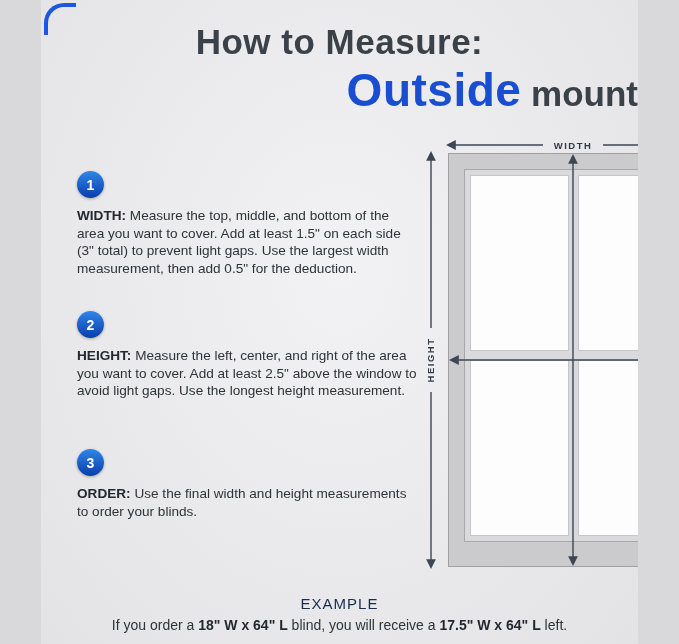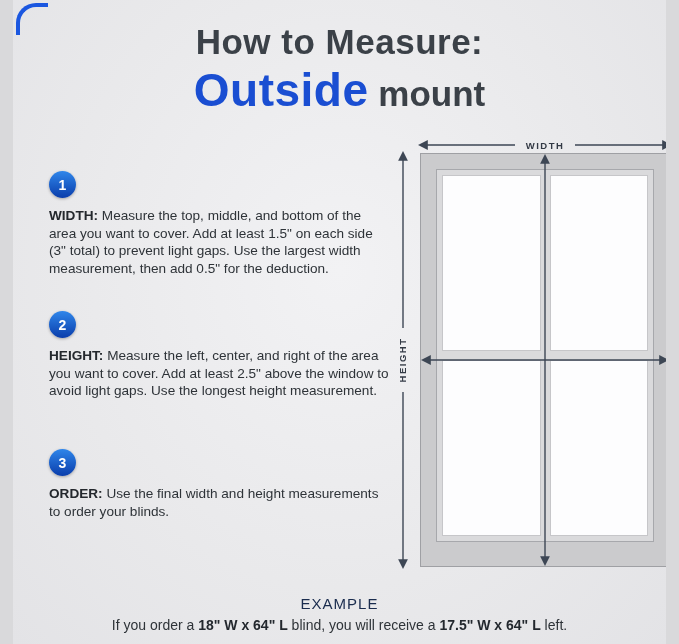--- a/index.html
+++ b/index.html
@@ -1,35 +1,35 @@
 <!DOCTYPE html>
 <html><head>
 <meta charset="utf-8">
 <style>
   * { box-sizing: border-box; }
   html, body { margin: 0; padding: 0; background: #d9d9db; }
   .canvas {
     position: relative;
-    width: 653px; height: 644px;
+    width: 597px; height: 644px;
     margin: 0 auto;
     overflow: hidden;
     background: radial-gradient(ellipse at 50% 42%, #f2f2f4 0%, #e9e9eb 60%, #e3e3e6 100%);
     font-family: "Liberation Sans", sans-serif;
   }
   .corner-tl {
     position: absolute; top: 3px; left: 3px;
     width: 32px; height: 32px;
     border-top: 4px solid #1b57e0;
     border-left: 4px solid #1b57e0;
     border-top-left-radius: 20px;
   }
   
   .title { position: absolute; top: 22px; left: 0; right: 0; text-align: center; }
   .title-line1 { font-size: 35px; font-weight: 700; color: #3b4148; letter-spacing: 0.5px; }
-  .title-line2 { margin-top: 1px; font-size: 35px; font-weight: 700; color: #3b4148; }
+  .title-line2 { margin-top: 1px; font-size: 35px; font-weight: 700; color: #3b4148; text-align: right; }
   .title-accent { font-size: 46px; font-weight: 800; color: #1a4ed2; letter-spacing: 0.5px; }
   
   .step { position: absolute; left: 36px; width: 340px; }
   .step-1 { top: 171px; }
   .step-2 { top: 311px; }
   .step-3 { top: 449px; }
   .step-num {
     width: 27px; height: 27px; border-radius: 50%;
     background: linear-gradient(180deg, #2f86ea 0%, #0a3dab 100%);
     color: #ffffff; font-size: 14px; font-weight: 700;

